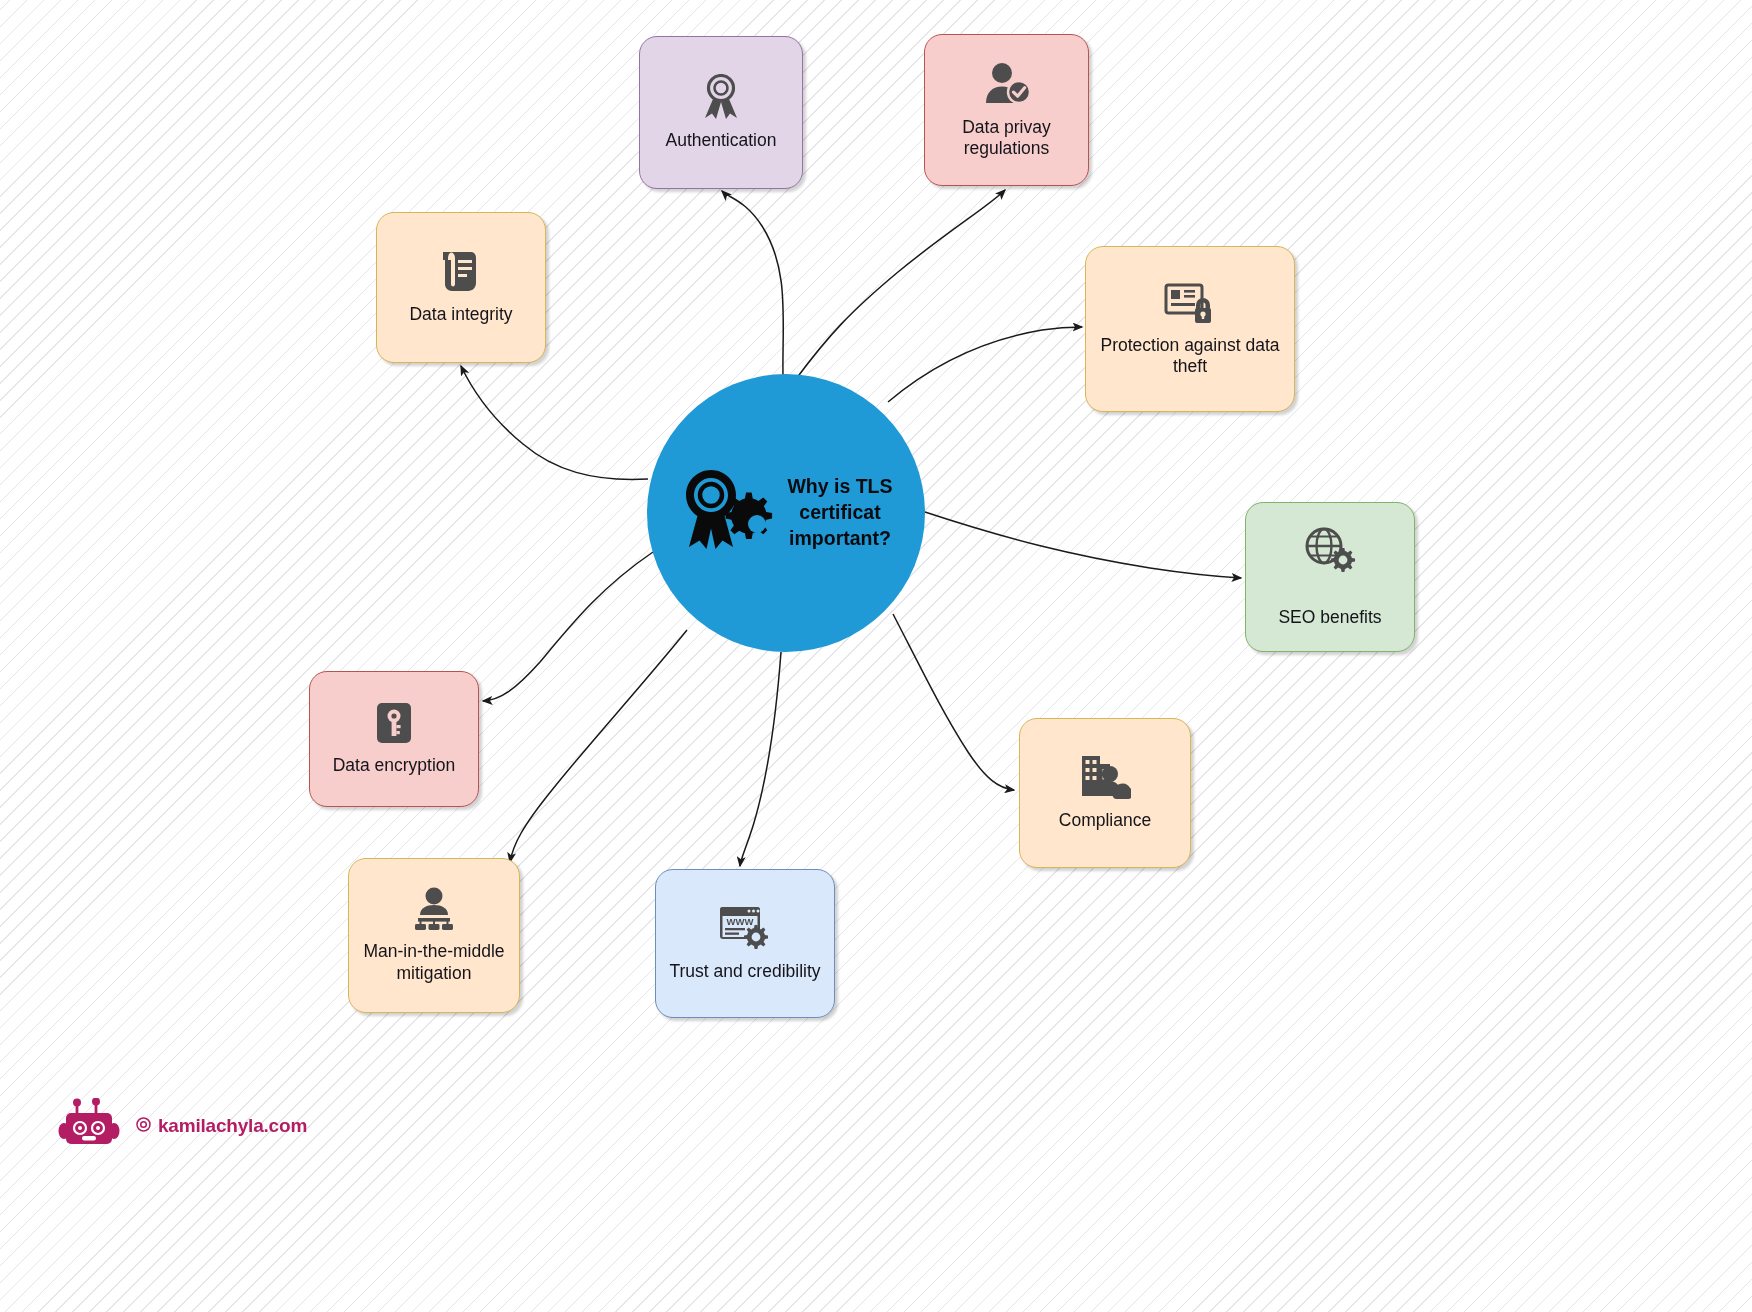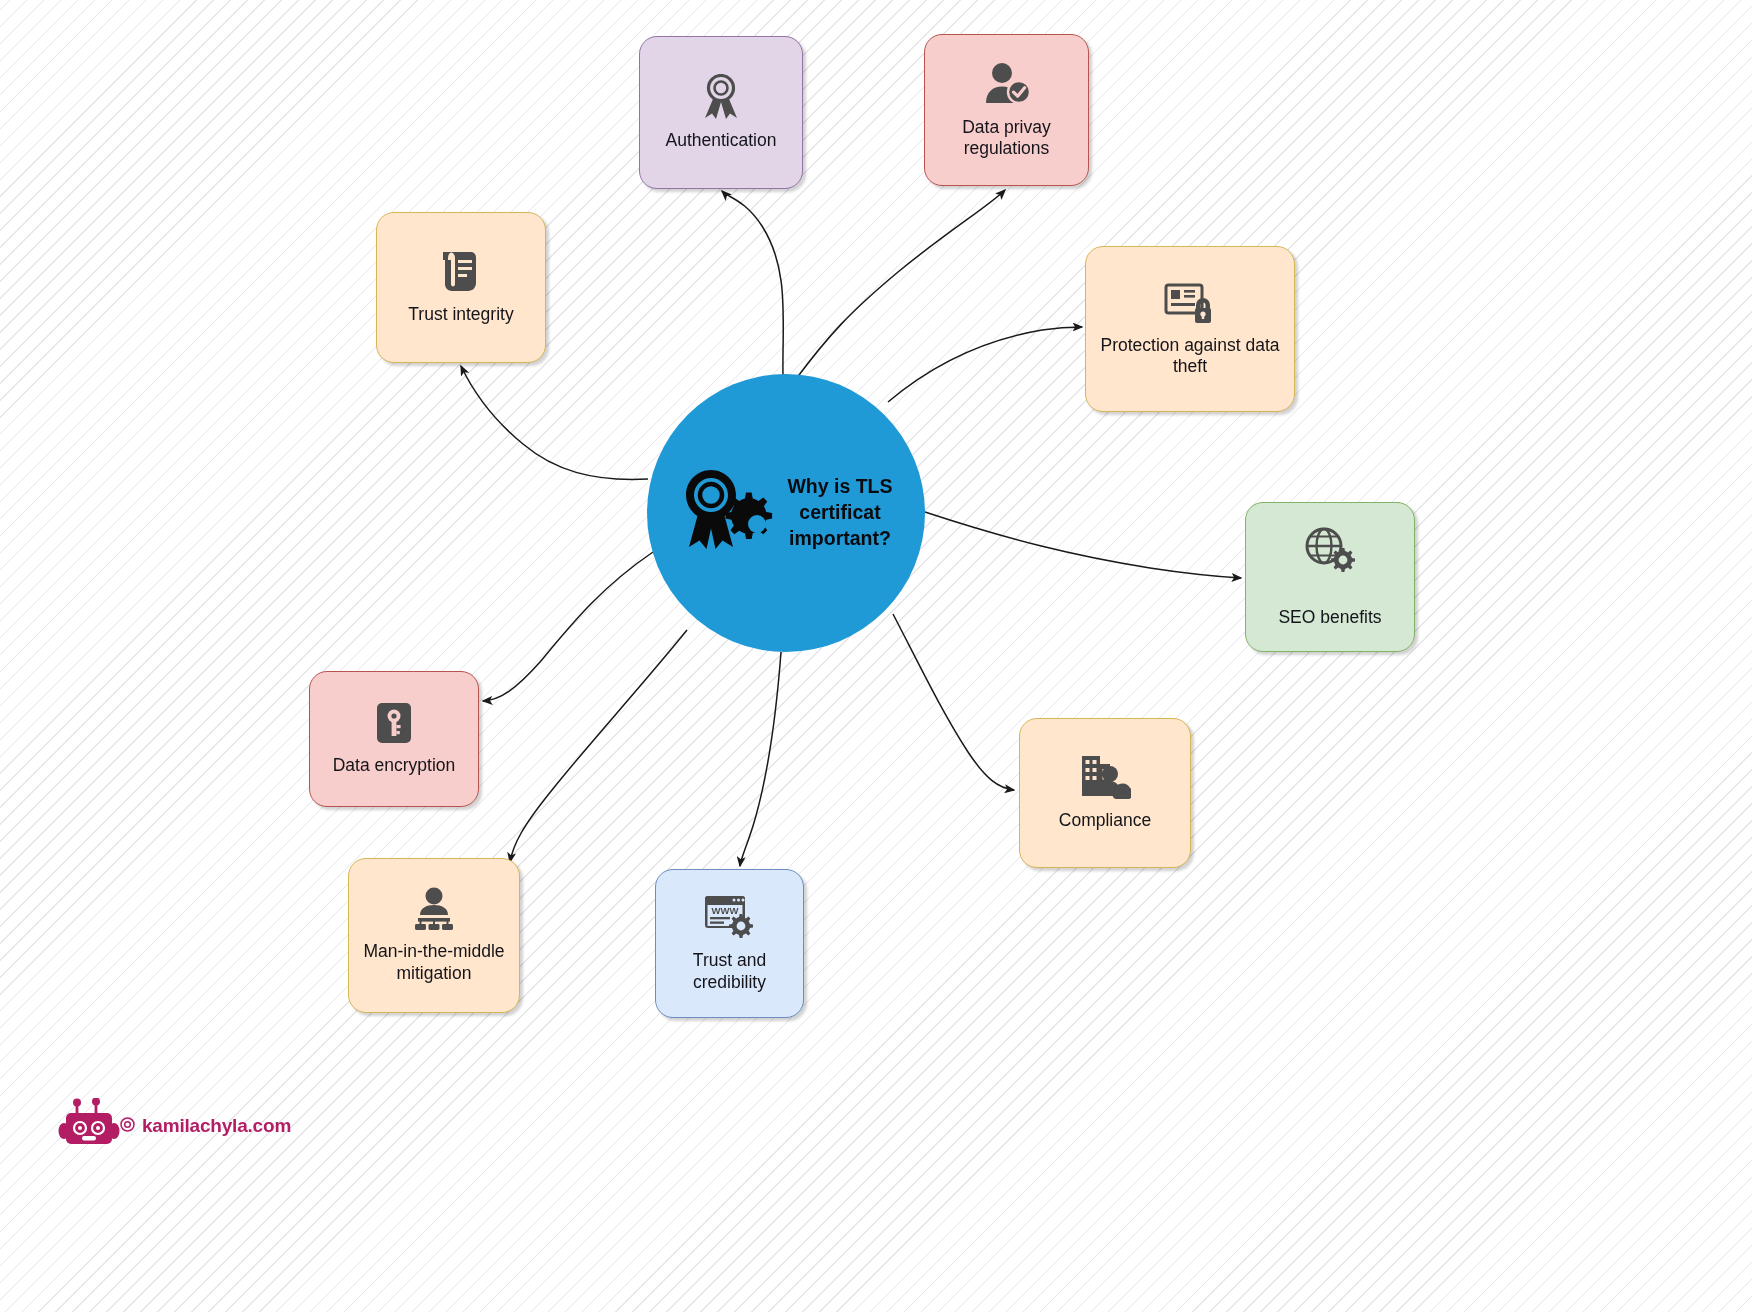--- a/index.html
+++ b/index.html
@@ -75,21 +75,21 @@
     color: #0b0b0f;
     line-height: 1.32;
     white-space: pre-line;
   }
   #footer {
     position: absolute;
     left: 58px;
     top: 1098px;
     display: flex;
     align-items: center;
-    gap: 0;
+    gap: 16px;
   }
   #footer .brand-text {
     font-size: 19px;
     font-weight: bold;
     color: #b31d64;
     letter-spacing: -0.2px;
   }
   #footer .brand-mark {
     display: flex;
     align-items: center;
@@ -172,21 +172,21 @@
       <svg width="40" height="44" viewBox="0 0 40 44" xmlns="http://www.w3.org/2000/svg">
         <g fill="#4d4d4d">
           <path d="M6 2 L30 2 C33 2 35 4.6 35 8 L35 33 C35 37.4 31.6 41 27 41 L11 41 C7 41 4 37.8 4 34 L4 10 L10 10 L10 34 C10 35.6 10.8 36.5 12 36.5 C13.2 36.5 14 35.6 14 34 L14 8 C14 4.6 11.8 2 8.5 2 Z"></path>
           <rect x="17" y="10" width="14" height="3" fill="#ffe6cc"></rect>
           <rect x="17" y="17" width="14" height="3" fill="#ffe6cc"></rect>
           <rect x="17" y="24" width="9" height="3" fill="#ffe6cc"></rect>
           <path d="M2 2 L12 2 C9 2 7 4.6 7 8 L7 10 L2 10 Z"></path>
         </g>
       </svg>
     </span>
-    <span class="node-label">Trust integrity</span>
+    <span class="node-label">Data integrity</span>
   </div>
 
   <div class="node" style="left:1085px; top:246px; width:210px; height:166px; background:#ffe6cc; border-color:#d6b656;">
     <span class="node-icon">
       <svg width="52" height="44" viewBox="0 0 52 44" xmlns="http://www.w3.org/2000/svg">
         <g>
           <rect x="2" y="4" width="36" height="28" rx="2.5" fill="none" stroke="#4d4d4d" stroke-width="3"></rect>
           <rect x="7" y="9" width="9" height="9" fill="#4d4d4d"></rect>
           <rect x="7" y="22" width="24" height="3" fill="#4d4d4d"></rect>
           <rect x="20" y="9" width="11" height="2.6" fill="#4d4d4d"></rect>
@@ -272,21 +272,21 @@
           <rect x="8.5" y="34" width="2" height="3.4"></rect>
           <rect x="22" y="34" width="2" height="3.4"></rect>
           <rect x="35.5" y="34" width="2" height="3.4"></rect>
         </g>
       </svg>
     </span>
     <span class="node-label">Man-in-the-middle
 mitigation</span>
   </div>
 
-  <div class="node" style="left:655px; top:869px; width:149px; height:149px; background:#dae8fc; border-color:#6c8ebf;">
+  <div class="node" style="left:655px; top:869px; width:180px; height:149px; background:#dae8fc; border-color:#6c8ebf;">
     <span class="node-icon">
       <svg width="54" height="46" viewBox="0 0 54 46" xmlns="http://www.w3.org/2000/svg">
         <g>
           <rect x="2" y="2" width="40" height="32" rx="3" fill="#4d4d4d"></rect>
           <rect x="2" y="2" width="40" height="8" rx="3" fill="#4d4d4d"></rect>
           <circle cx="31" cy="6" r="1.5" fill="#dae8fc"></circle>
           <circle cx="35.5" cy="6" r="1.5" fill="#dae8fc"></circle>
           <circle cx="40" cy="6" r="1.5" fill="#dae8fc"></circle>
           <rect x="4.5" y="11" width="35" height="21" fill="#dae8fc"></rect>
           <text x="22" y="20" font-family="Liberation Sans, sans-serif" font-size="9.5" font-weight="bold" fill="#4d4d4d" text-anchor="middle">WWW</text>

